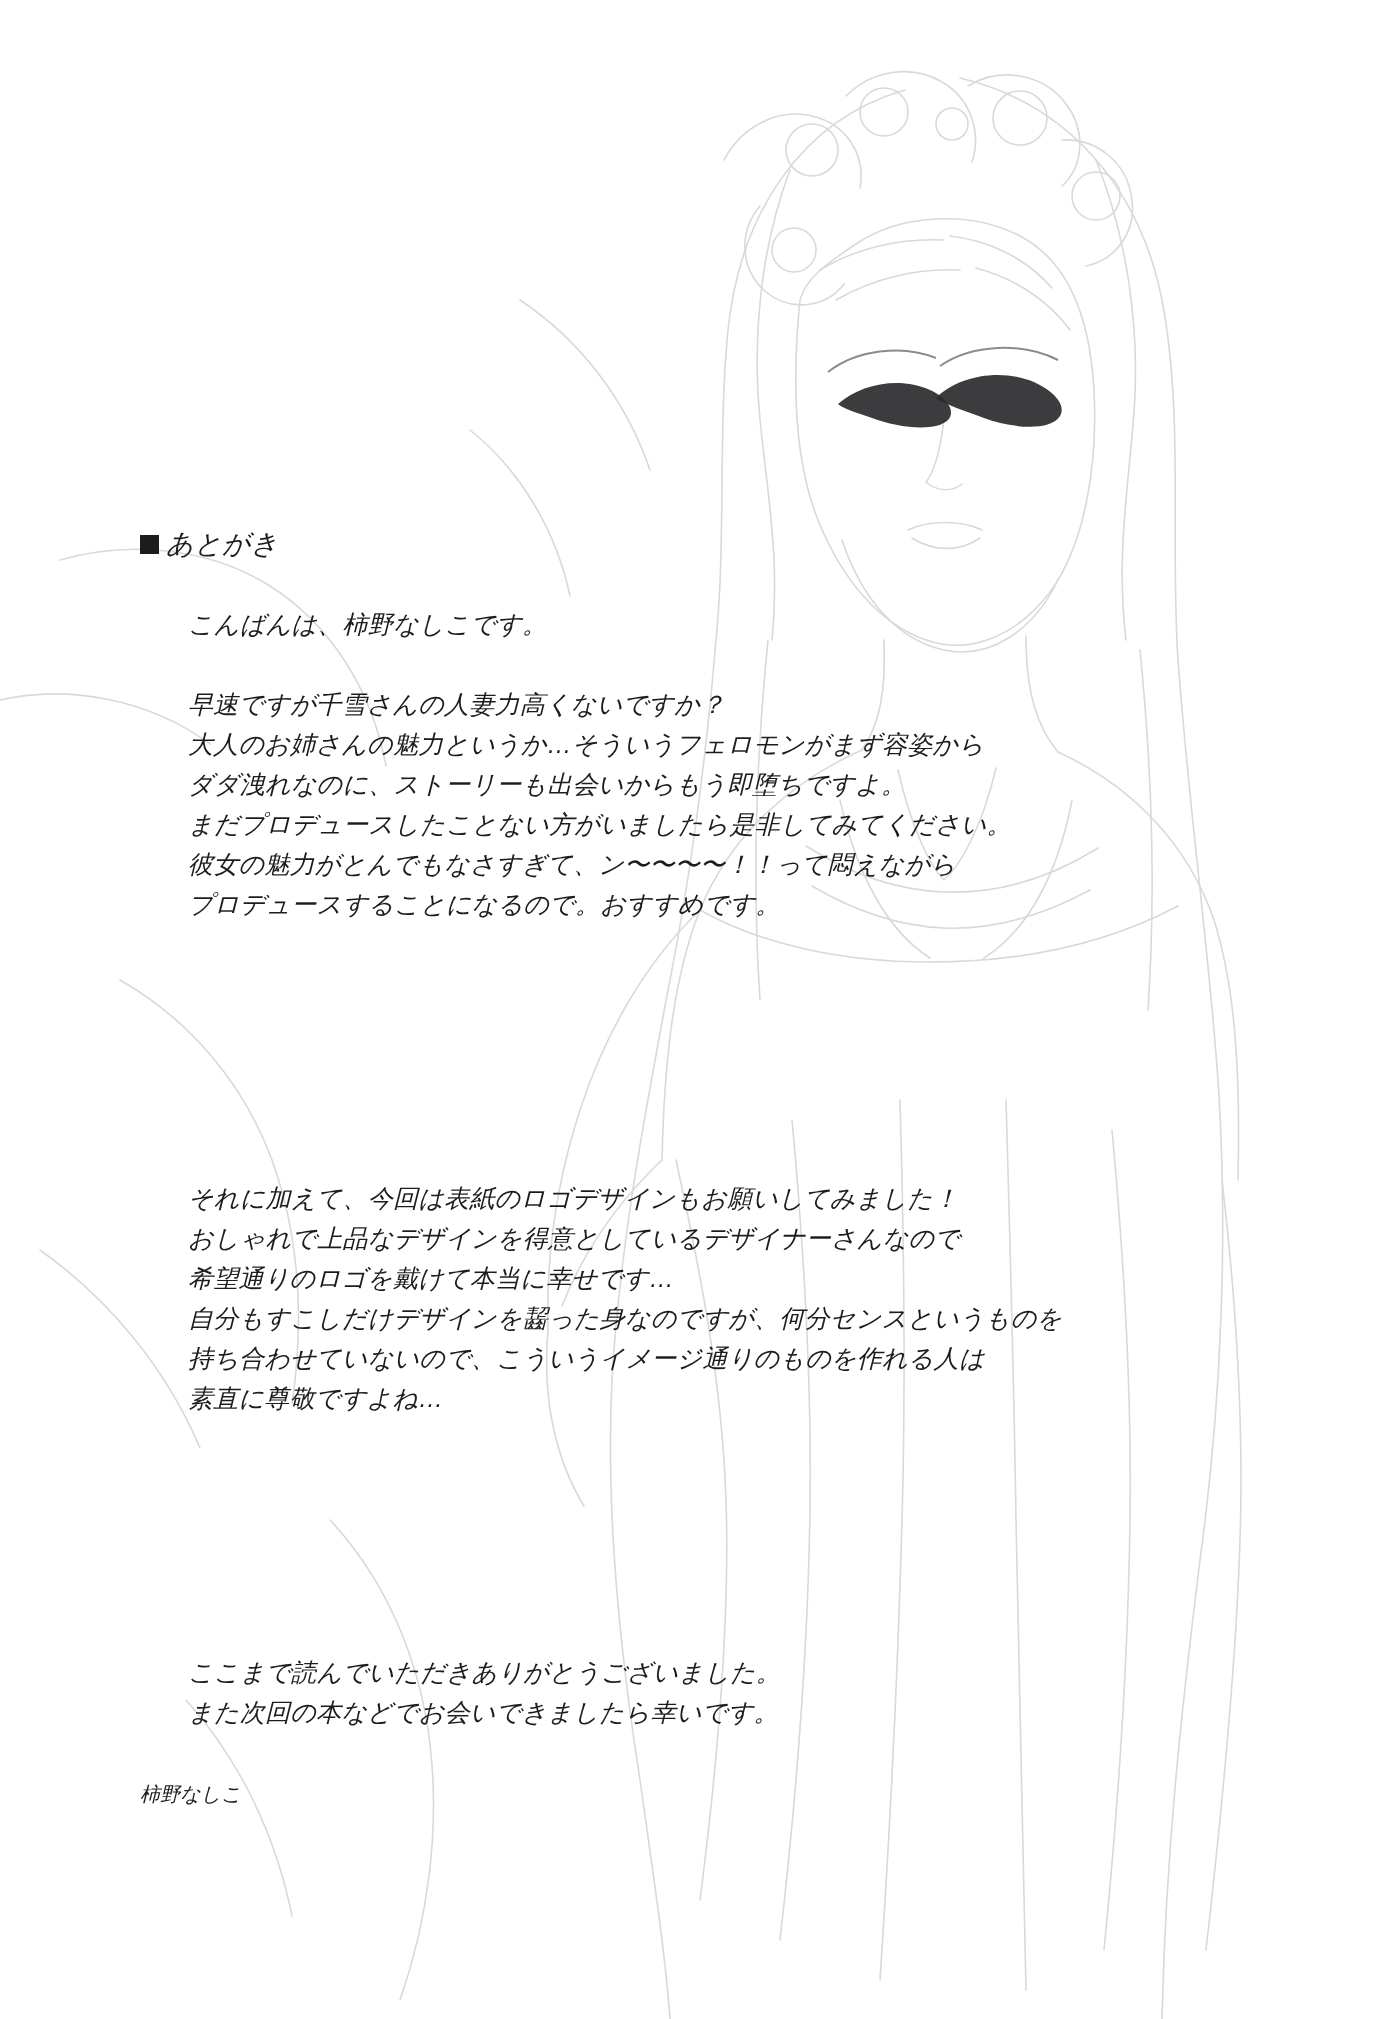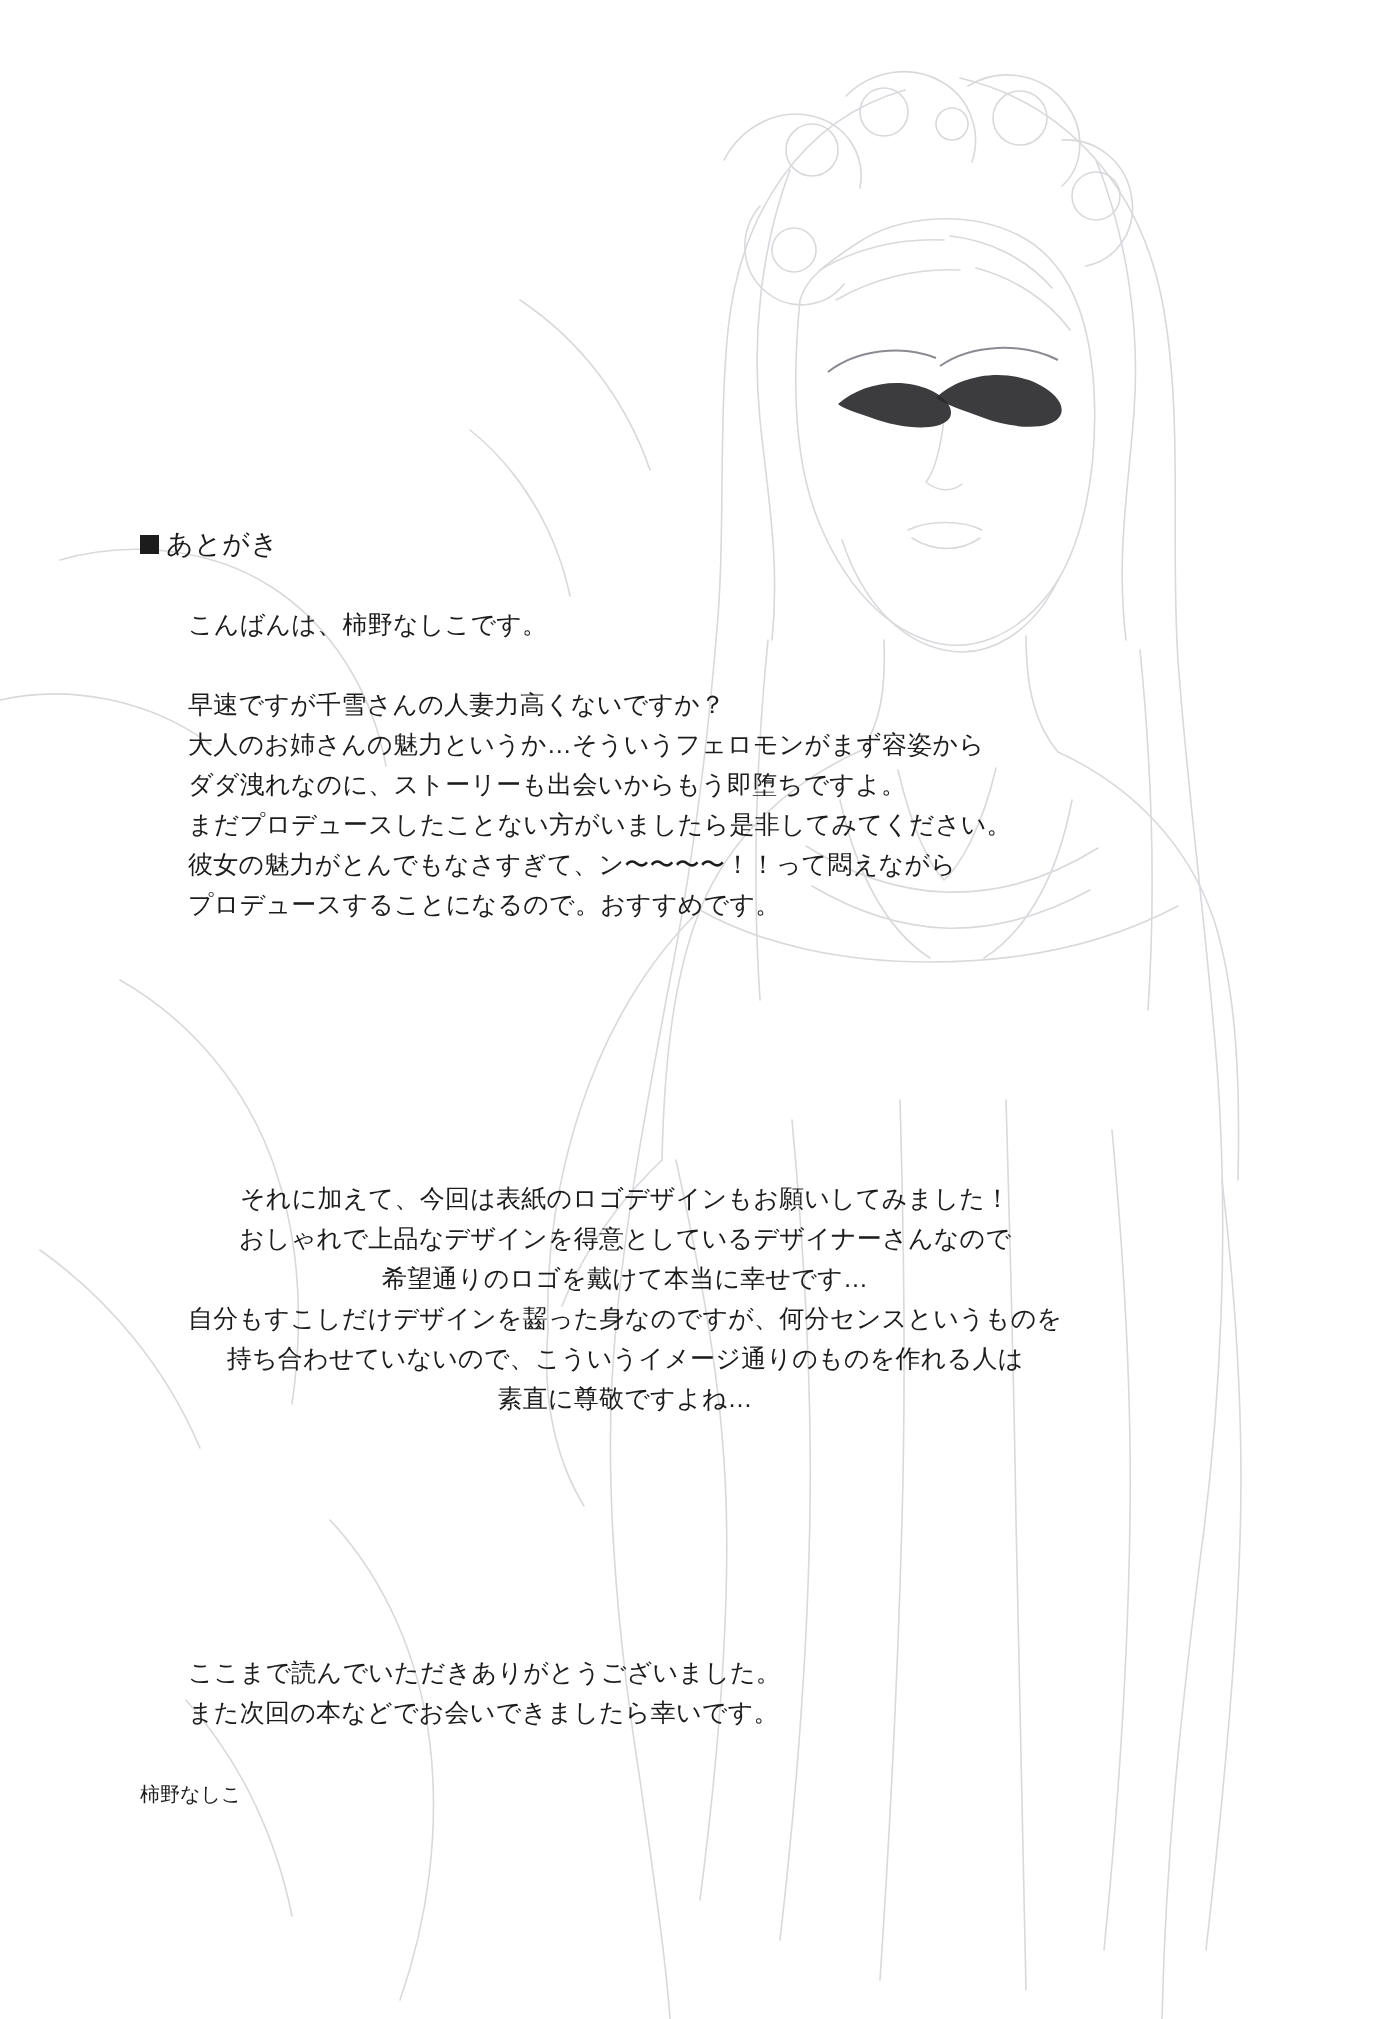--- a/index.html
+++ b/index.html
@@ -29,20 +29,21 @@
   }
 
   
   .page {
     position: absolute;
     left: 0;
     top: 0;
     width: 1396px;
     height: 2019px;
     z-index: 2;
+    font-style: italic;
   }
 
   .afterword-heading {
     position: absolute;
     left: 140px;
     top: 528px;
     font-size: 27px;
     line-height: 1.2;
     color: #1c1c1c;
     letter-spacing: 0.02em;
@@ -64,21 +65,21 @@
     font-size: 25px;
     line-height: 40px;
     letter-spacing: 0.01em;
     white-space: pre-line;
     margin-left: 48px;
   }
 
   .b-greeting  { top: 604px; }
   .b-para1     { top: 684px; }
   .b-para2     { top: 942px; }
-  .b-para3     { top: 1178px; text-align: center; }
+  .b-para3     { top: 1178px; }
   .b-para4     { top: 1418px; }
   .b-closing   { top: 1652px; }
 
   .sig {
     position: absolute;
     left: 140px;
     top: 1774px;
     font-size: 20px;
     line-height: 40px;
     color: #1c1c1c;

